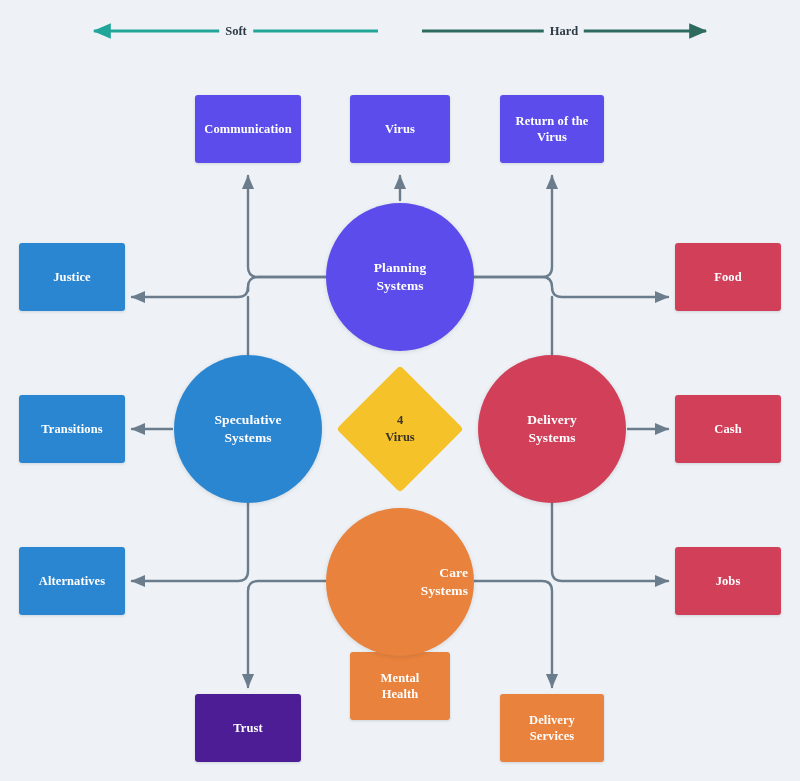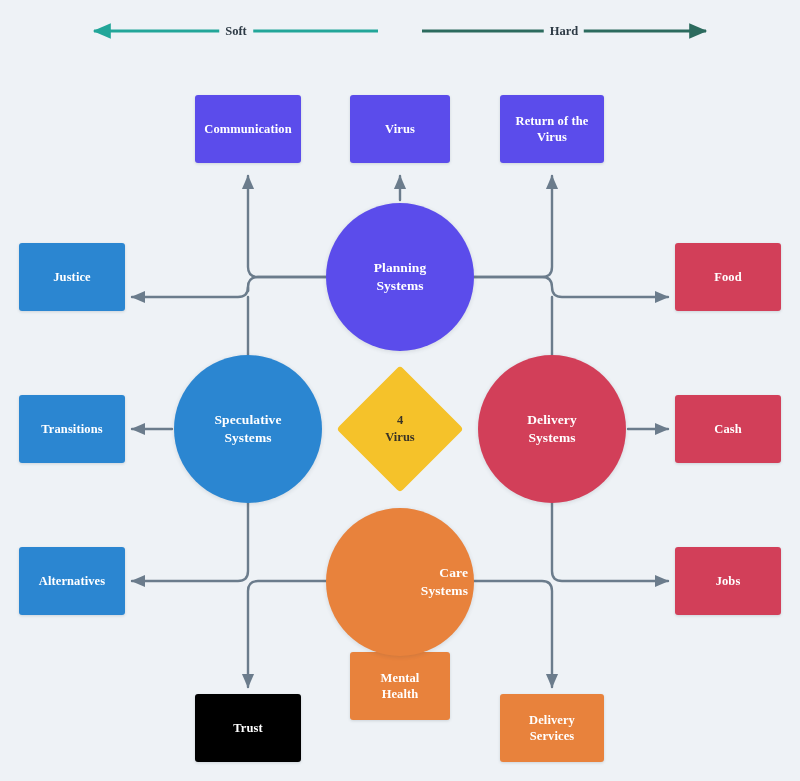--- a/index.html
+++ b/index.html
@@ -172,21 +172,21 @@
   <div class="node box" style="left:675px; top:243px; width:106px; height:68px; background:#d23f59;">
     <span>Food</span>
   </div>
   <div class="node box" style="left:675px; top:395px; width:106px; height:68px; background:#d23f59;">
     <span>Cash</span>
   </div>
   <div class="node box" style="left:675px; top:547px; width:106px; height:68px; background:#d23f59;">
     <span>Jobs</span>
   </div>
 
-  <div class="node box" style="left:195px; top:694px; width:106px; height:68px; background:#000000;">
+  <div class="node box" style="left:195px; top:694px; width:106px; height:68px; background:#4c1d95;">
     <span>Trust</span>
   </div>
   <div class="node box" style="left:350px; top:652px; width:100px; height:68px; background:#e8823c; flex-direction:column;">
     <span>Mental</span>
     <span>Health</span>
   </div>
   <div class="node box" style="left:500px; top:694px; width:104px; height:68px; background:#e8823c; flex-direction:column;">
     <span>Delivery</span>
     <span>Services</span>
   </div>

